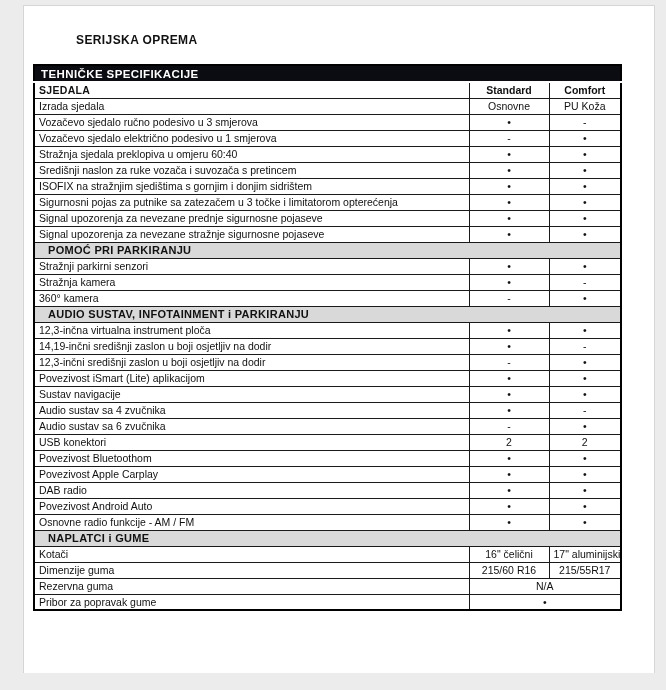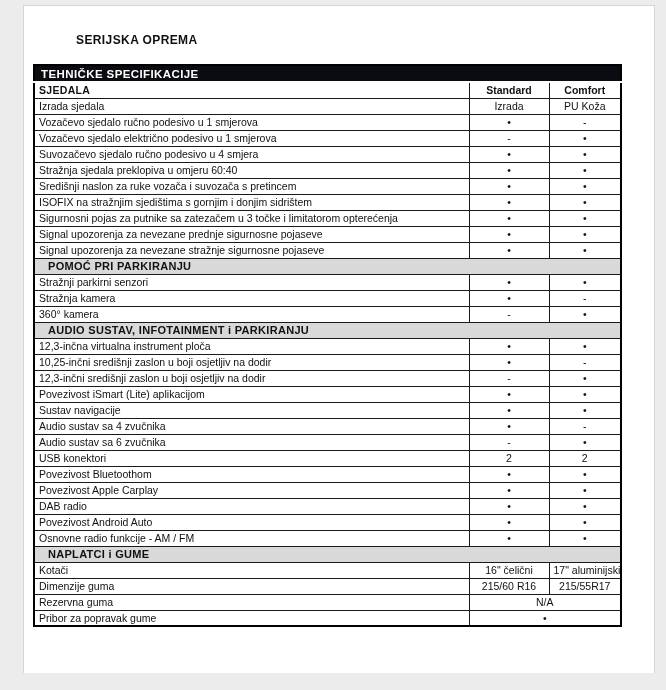--- a/index.html
+++ b/index.html
@@ -89,36 +89,31 @@
         <td colspan="3">TEHNIČKE SPECIFIKACIJE</td>
       </tr>
 
     <tr>
           <td class="section-name">SJEDALA</td>
           <td class="col-head">Standard</td>
           <td class="col-head">Comfort</td>
         </tr>
         <tr>
           <td>Izrada sjedala</td>
-          <td class="val">Izrada</td>
+          <td class="val">Osnovne</td>
           <td class="val">PU Koža</td>
         </tr>
         <tr>
-          <td>Vozačevo sjedalo ručno podesivo u 1 smjerova</td>
+          <td>Vozačevo sjedalo ručno podesivo u 3 smjerova</td>
           <td class="val">•</td>
           <td class="val">-</td>
         </tr>
         <tr>
           <td>Vozačevo sjedalo električno podesivo u 1 smjerova</td>
           <td class="val">-</td>
-          <td class="val">•</td>
-        </tr>
-        <tr>
-          <td>Suvozačevo sjedalo ručno podesivo u 4 smjera</td>
-          <td class="val">•</td>
           <td class="val">•</td>
         </tr>
         <tr>
           <td>Stražnja sjedala preklopiva u omjeru 60:40</td>
           <td class="val">•</td>
           <td class="val">•</td>
         </tr>
         <tr>
           <td>Središnji naslon za ruke vozača i suvozača s pretincem</td>
           <td class="val">•</td>
@@ -164,21 +159,21 @@
         </tr>
         <tr class="section-row">
           <td colspan="3">AUDIO SUSTAV, INFOTAINMENT i PARKIRANJU</td>
         </tr>
         <tr>
           <td>12,3-inčna virtualna instrument ploča</td>
           <td class="val">•</td>
           <td class="val">•</td>
         </tr>
         <tr>
-          <td>10,25-inčni središnji zaslon u boji osjetljiv na dodir</td>
+          <td>14,19-inčni središnji zaslon u boji osjetljiv na dodir</td>
           <td class="val">•</td>
           <td class="val">-</td>
         </tr>
         <tr>
           <td>12,3-inčni središnji zaslon u boji osjetljiv na dodir</td>
           <td class="val">-</td>
           <td class="val">•</td>
         </tr>
         <tr>
           <td>Povezivost iSmart (Lite) aplikacijom</td>

